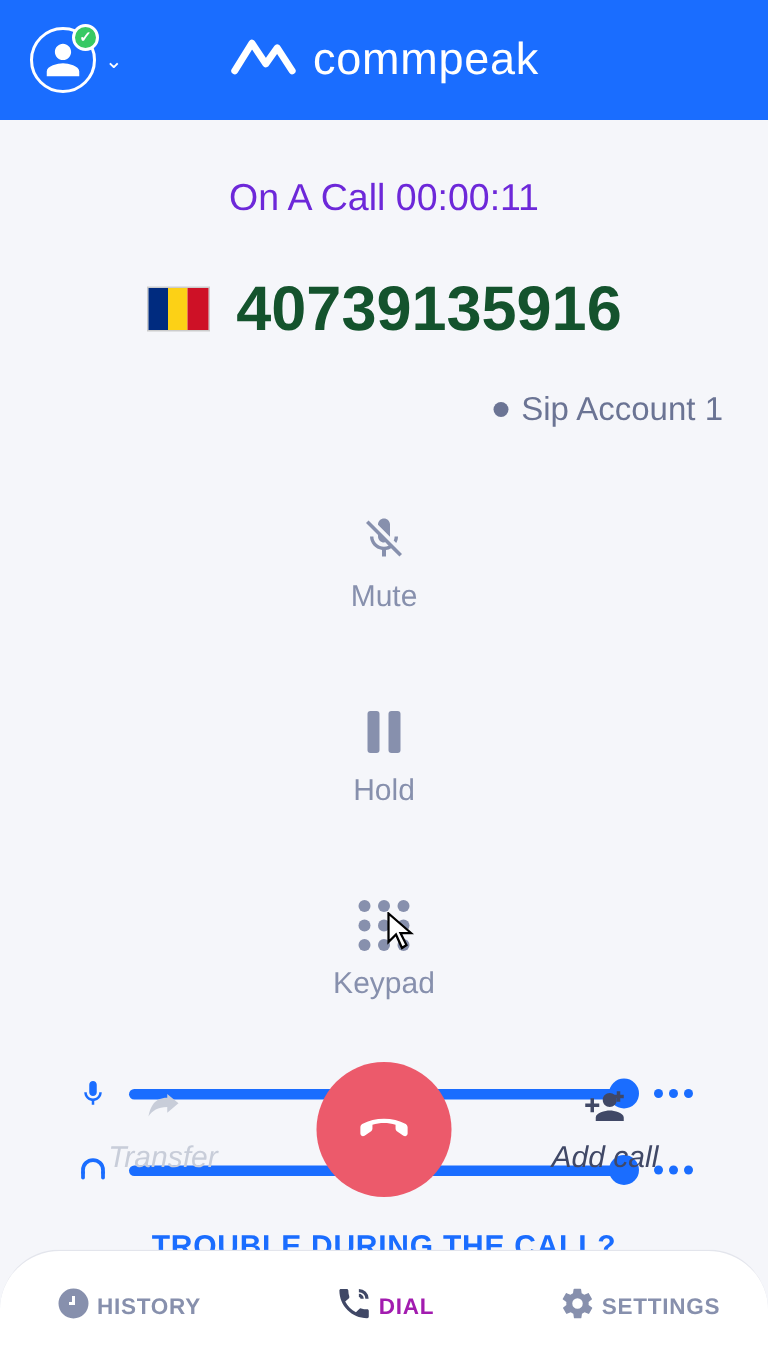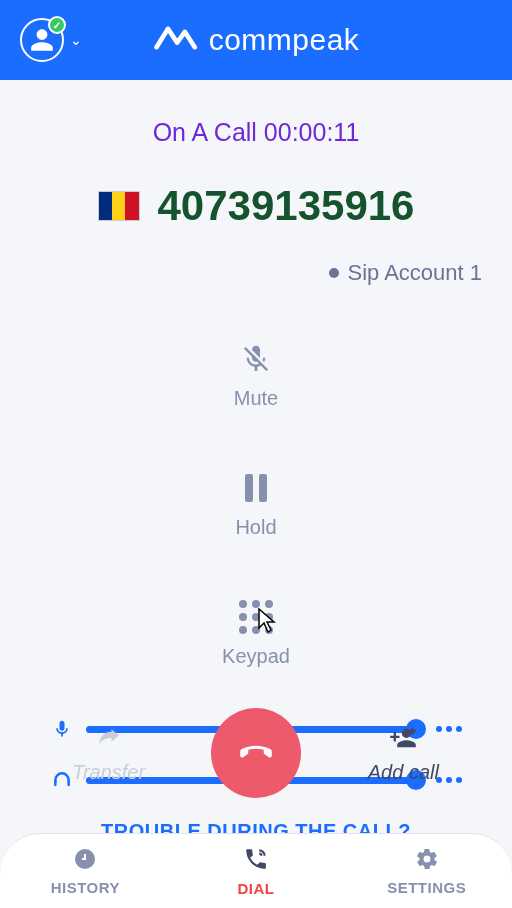--- a/index.html
+++ b/index.html
@@ -226,28 +226,27 @@
     right: 0;
     height: 75px;
     background: #fff;
     border-top: 1px solid #e3e5ec;
     display: flex;
     border-radius: 40px 40px 0 0;
   }
   .tab {
     flex: 1;
     display: flex;
-    flex-direction: column;
     align-items: center;
     justify-content: center;
     gap: 4px;
     color: #8790ad;
     cursor: pointer;
   }
-  .tab.active { color: #ef4444; }
+  .tab.active { color: #a21caf; }
   .tab-label { font-size: 15px; font-weight: 600; letter-spacing: 0.5px; }
   .cursor-arrow {
     position: absolute;
     left: 258px;
     top: 608px;
     pointer-events: none;
   }
 </style>
 </head>
 <body>

